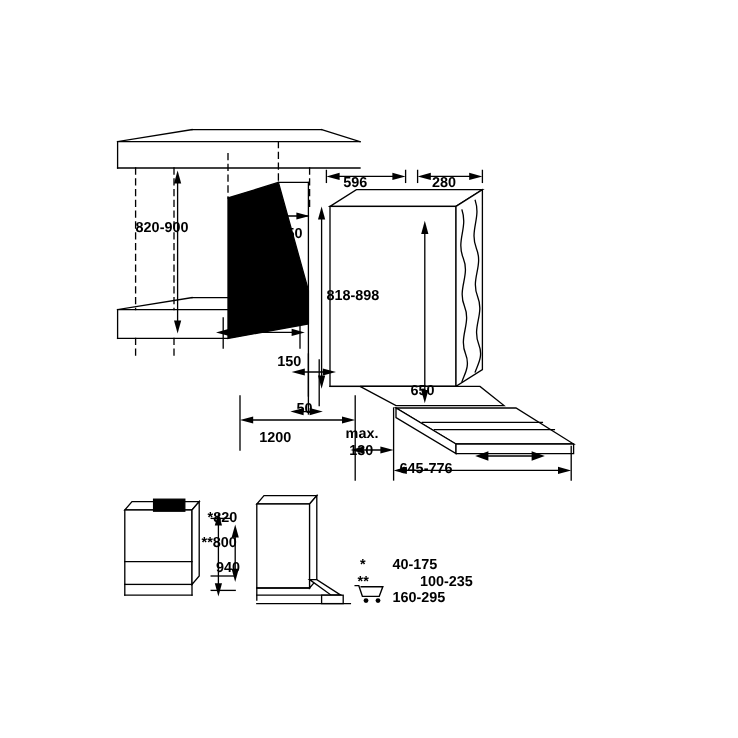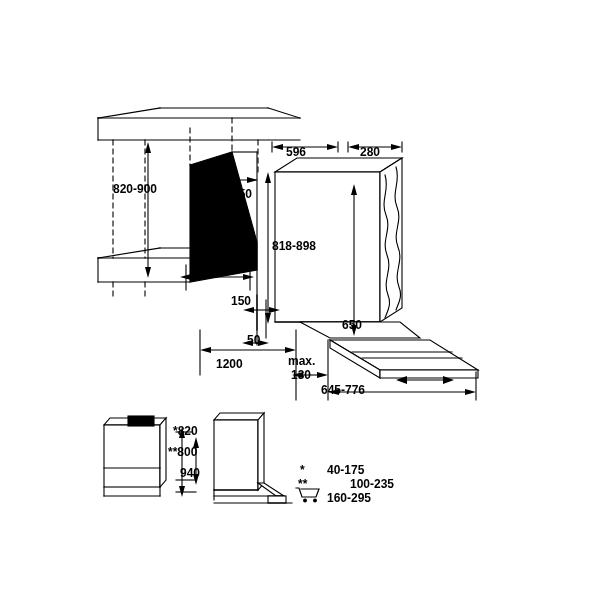--- a/index.html
+++ b/index.html
@@ -203,21 +203,21 @@
 
   <div class="lbl" style="left:231px;top:295px;">150</div>
 
   <div class="lbl" style="left:247px;top:334px;">50</div>
 
   <div class="lbl" style="left:216px;top:358px;">1200</div>
 
   <div class="lbl" style="left:288px;top:355px;">max.</div>
   <div class="lbl" style="left:291px;top:369px;">130</div>
 
-  <div class="lbl" style="left:321px;top:384px;">645-776</div>
+  <div class="lbl" style="left:333px;top:384px;">645-776</div>
 
   <div class="lbl" style="left:173px;top:425px;">*820</div>
   <div class="lbl" style="left:168px;top:446px;">**800</div>
   <div class="lbl" style="left:180px;top:467px;">940</div>
 
   <div class="lbl" style="left:300px;top:464px;">*</div>
   <div class="lbl" style="left:327px;top:464px;">40-175</div>
 
   <div class="lbl" style="left:298px;top:478px;">**</div>
   <div class="lbl" style="left:327px;top:478px;margin-left:23px;">100-235</div>

